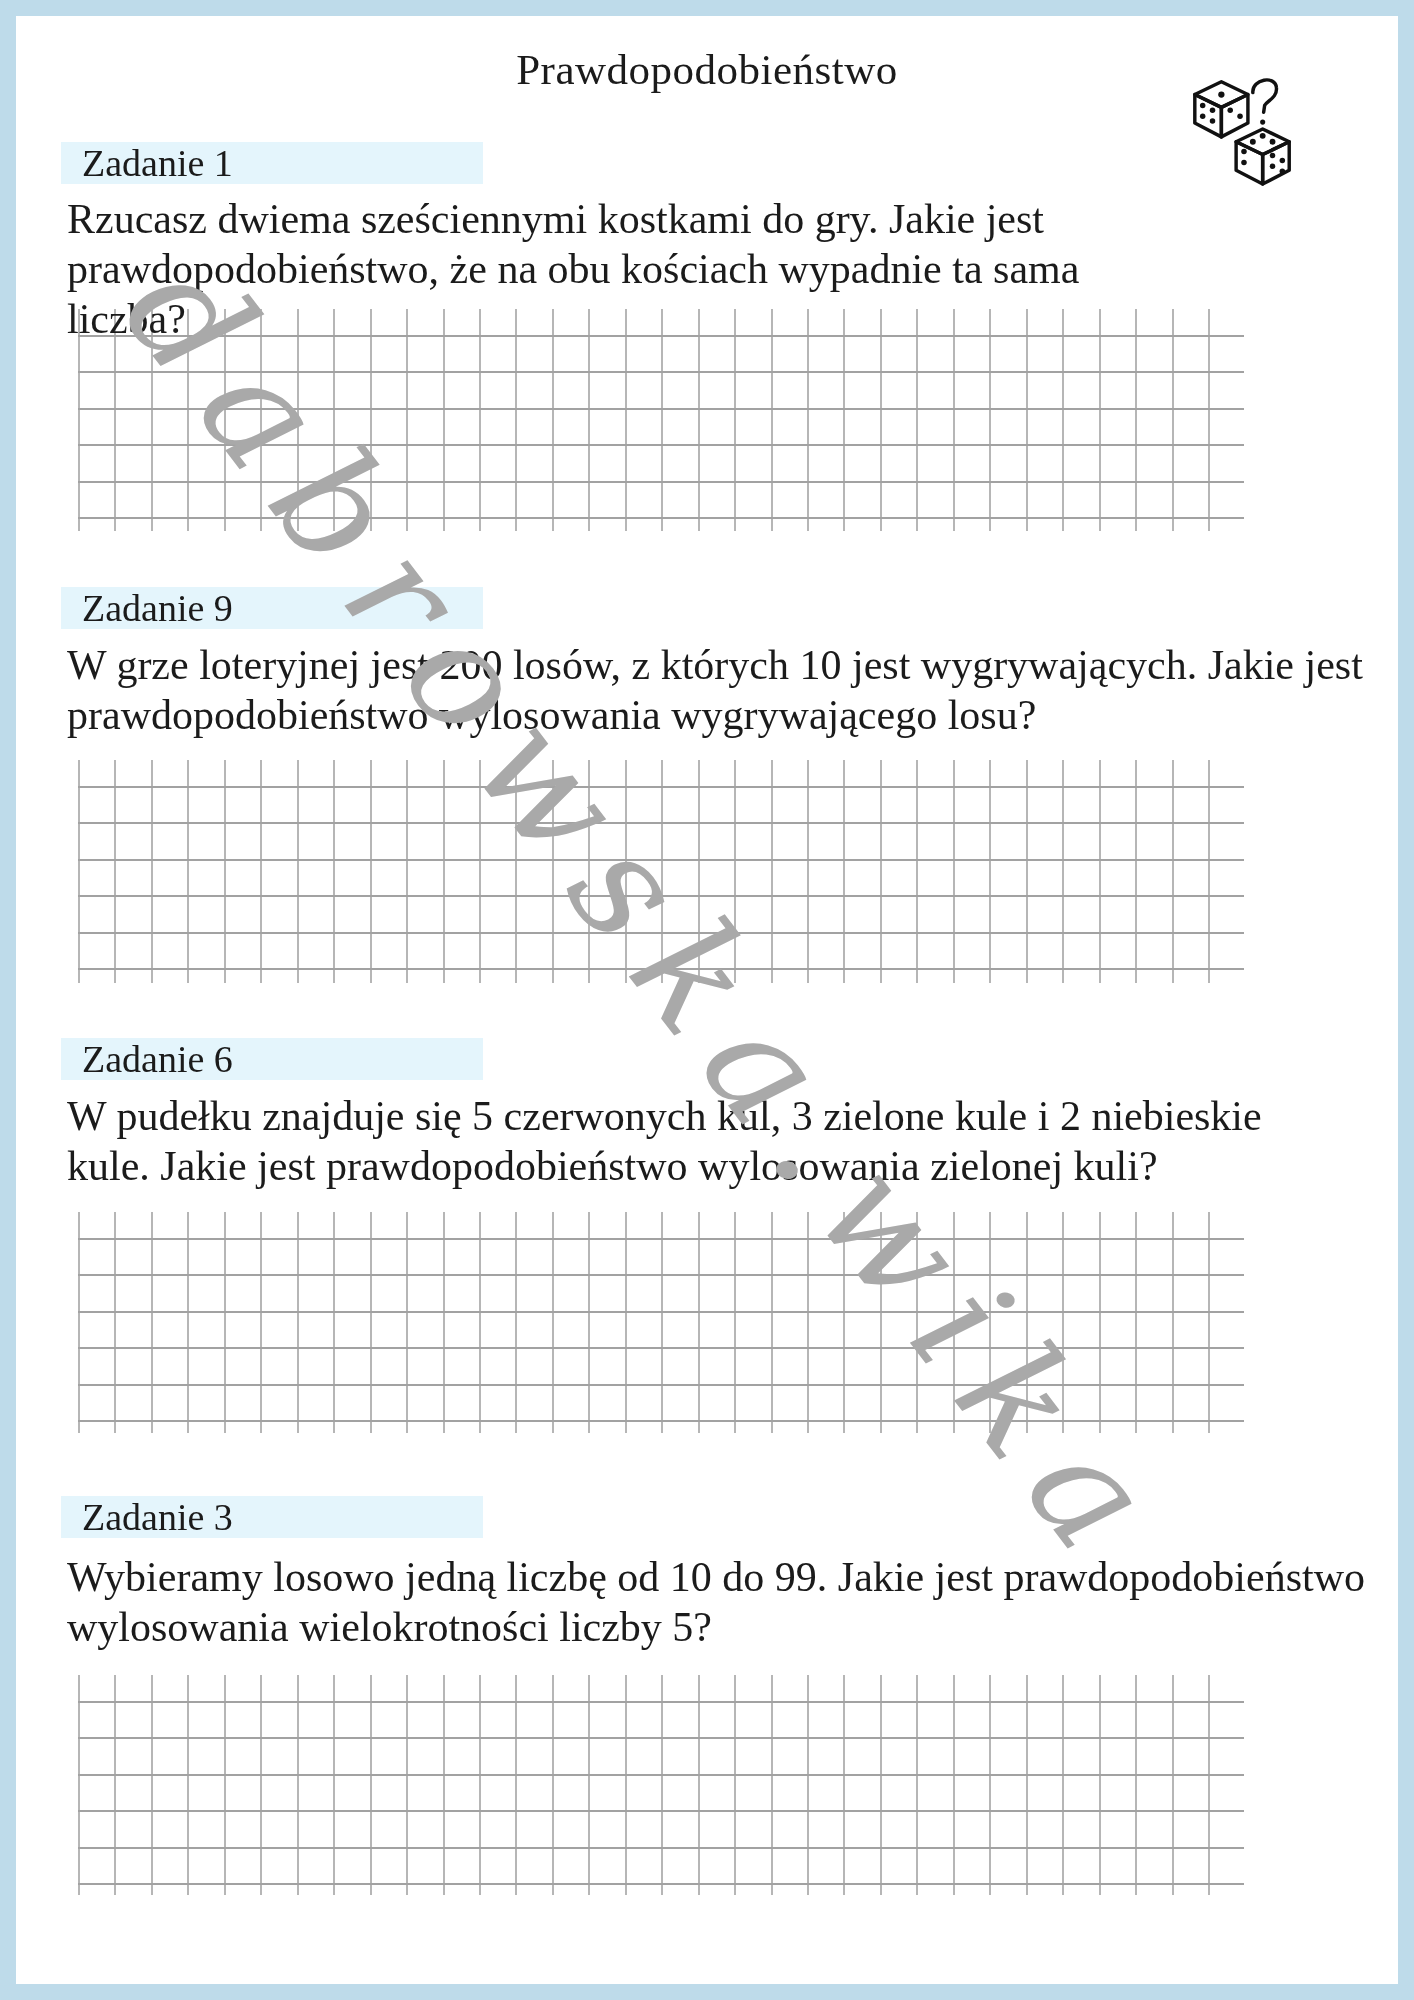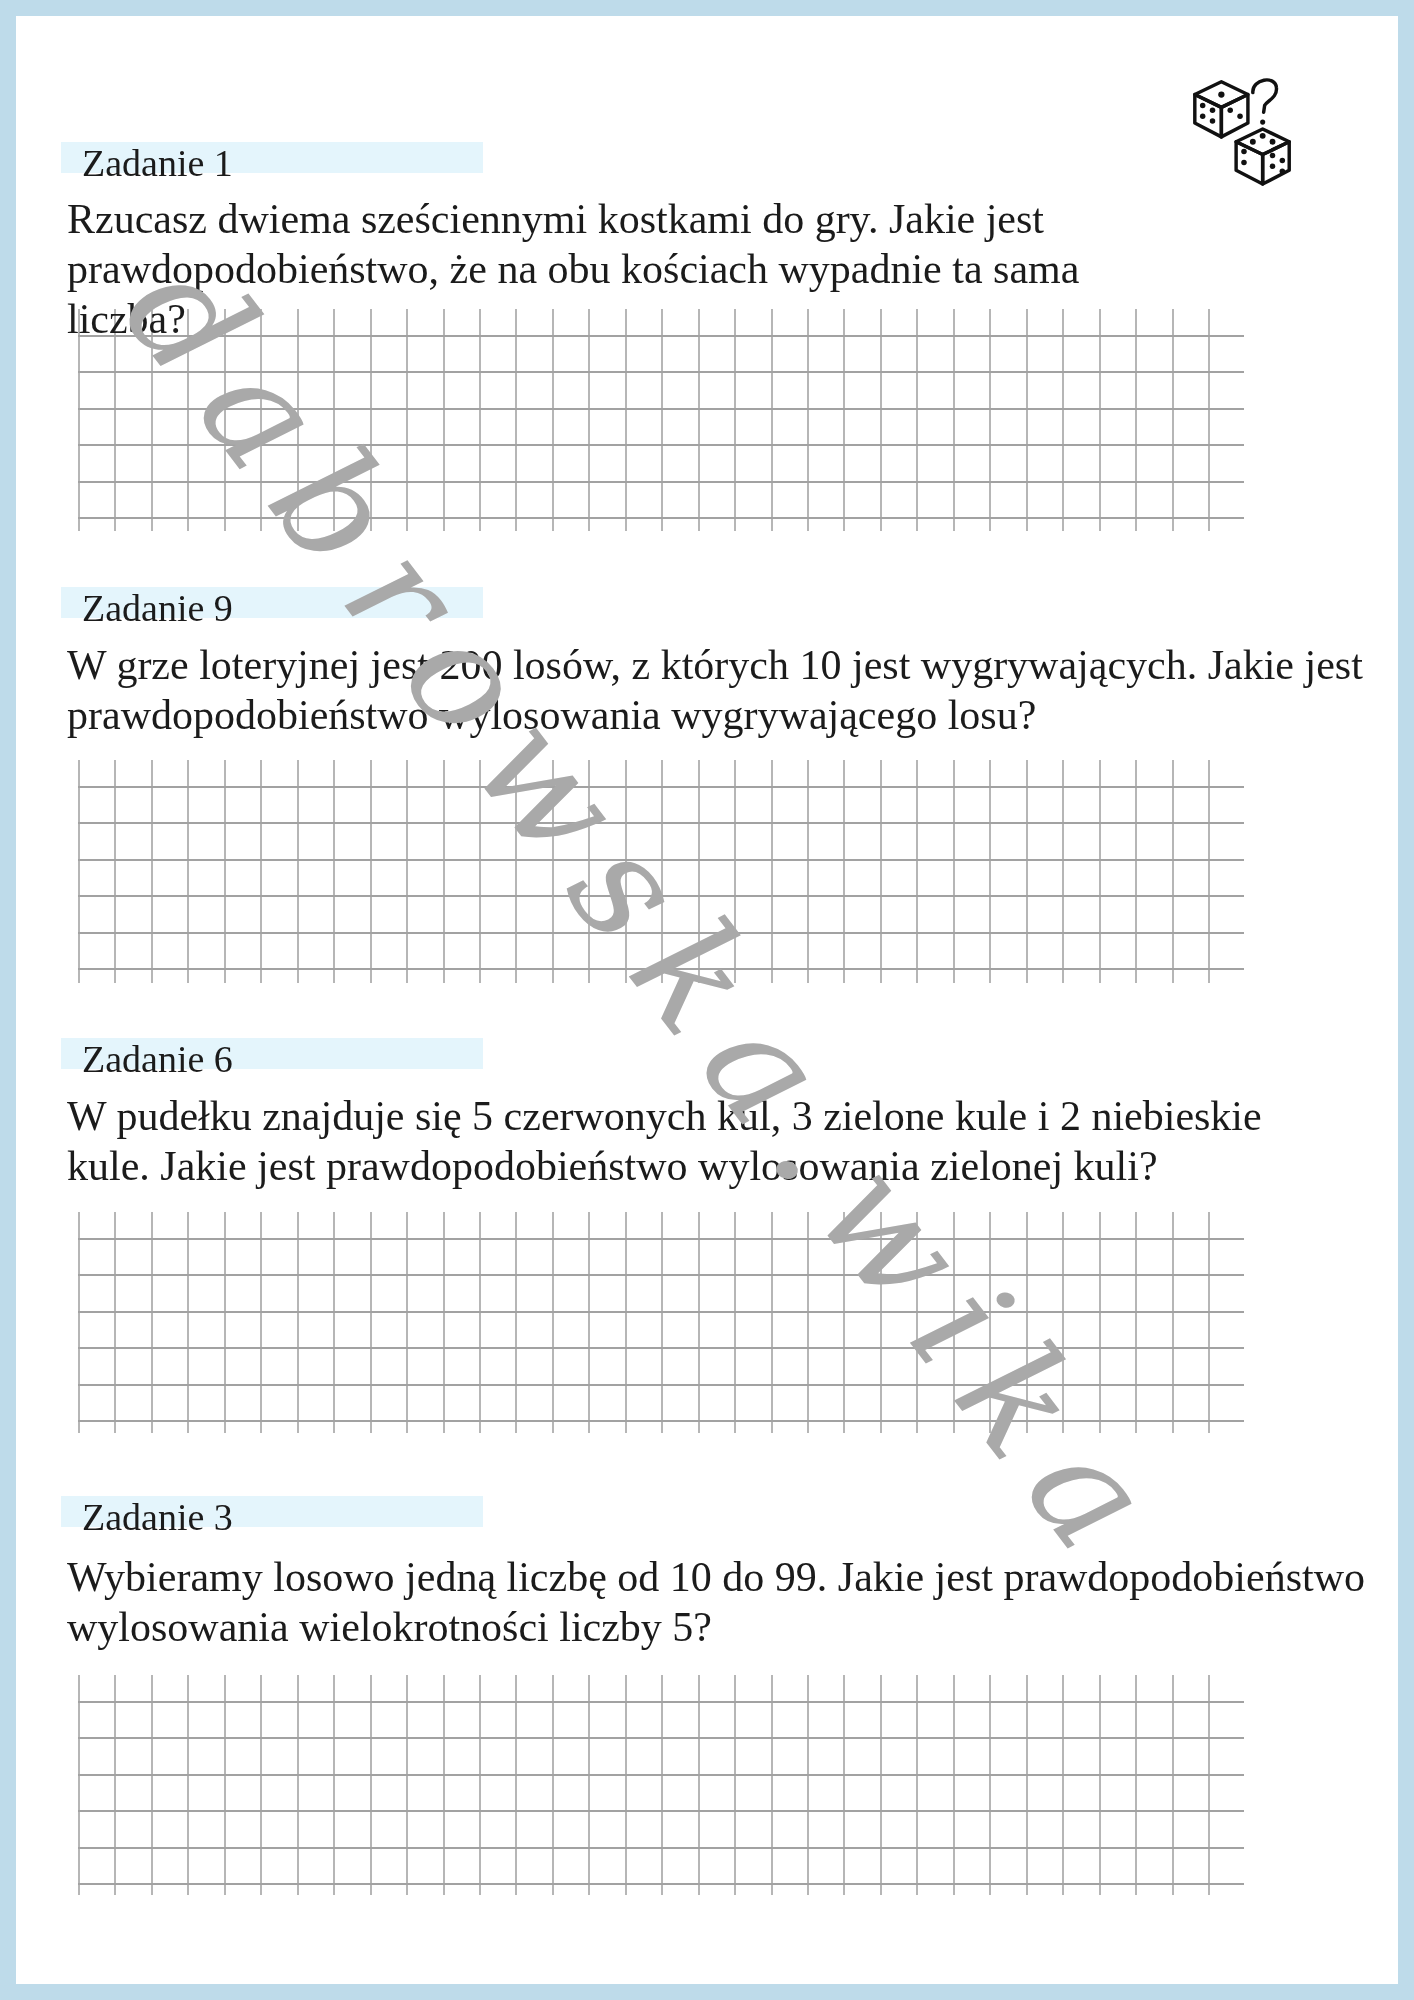--- a/index.html
+++ b/index.html
@@ -34,21 +34,21 @@
     letter-spacing:26px;
     color:var(--watermark,#a9a9a9);
     transform:rotate(52.5deg);
     transform-origin:0 0;
     white-space:nowrap;
     z-index:6;
     pointer-events:none;
   }
   
   .task-label{
-    position:absolute;left:45px;width:422px;height:31px;
+    position:absolute;left:45px;width:422px;height:42px;
     box-sizing:border-box;padding-left:21px;
     background:var(--label-bg,#e4f5fc);
     font-size:38px;line-height:43px;
     z-index:2;
   }
   .task-text{
     position:absolute;left:47px;margin:4px;
     font-size:42px;line-height:50px;
     z-index:2;
   }
@@ -73,20 +73,21 @@
   .t3 .answer-grid{top:1196px;height:221px}
   .t4 .task-label{top:1480px}
   .t4 .task-text{top:1532px;max-width:1310px}
   .t4 .answer-grid{top:1659px;height:220px}
 </style>
 </head>
 <body>
 
 <div class="page">
 
+  <h1 class="title">Prawdopodobieństwo</h1>
 
   <svg class="dice-icon" viewBox="0 0 120 120" fill="none" stroke="#111111" stroke-width="3.5" stroke-linejoin="round" stroke-linecap="round">
 
     <path d="M38 13 L65 26 L38 39 L11 26 Z"></path>
     <path d="M65 26 L65 55 L38 69 L38 39 Z"></path>
     <path d="M11 26 L11 55 L38 69 L38 39 Z"></path>
     <g fill="#111111" stroke="none">
       <circle cx="38" cy="26" r="3.2"></circle>
       <circle cx="19" cy="37" r="2.8"></circle>
         <circle cx="29" cy="42" r="2.8"></circle>

